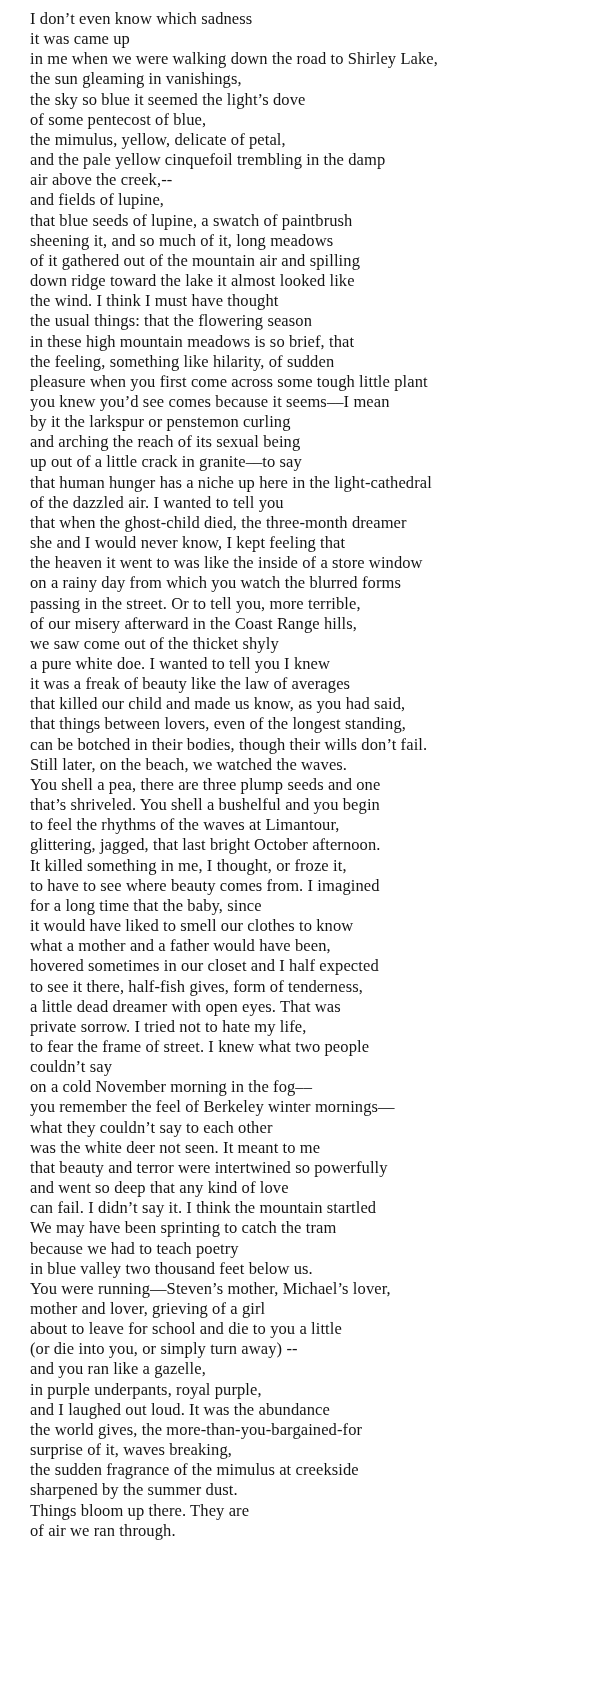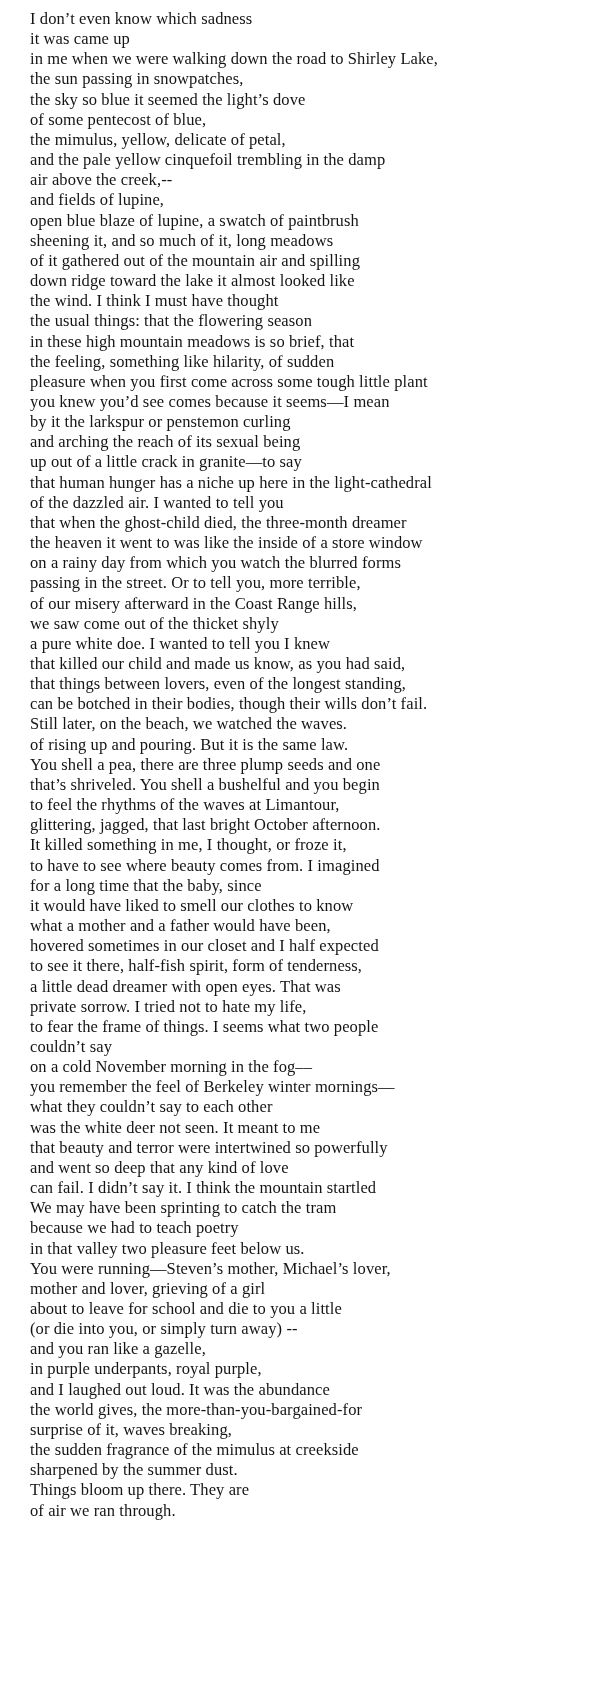--- a/index.html
+++ b/index.html
@@ -31,79 +31,80 @@
   }
 </style>
 </head>
 <body>
 
 <div class="page">
   <div class="poem" id="poem">
       <div class="line">I don’t even know which sadness</div>
       <div class="line">it was came up</div>
       <div class="line">in me when we were walking down the road to Shirley Lake,</div>
-      <div class="line">the sun passing in snowpatches,</div>
+      <div class="line">the sun gleaming in vanishings,</div>
       <div class="line">the sky so blue it seemed the light’s dove</div>
       <div class="line">of some pentecost of blue,</div>
       <div class="line">the mimulus, yellow, delicate of petal,</div>
       <div class="line">and the pale yellow cinquefoil trembling in the damp</div>
       <div class="line">air above the creek,--</div>
       <div class="line">and fields of lupine,</div>
-      <div class="line">open blue blaze of lupine, a swatch of paintbrush</div>
+      <div class="line">that blue seeds of lupine, a swatch of paintbrush</div>
       <div class="line">sheening it, and so much of it, long meadows</div>
       <div class="line">of it gathered out of the mountain air and spilling</div>
       <div class="line">down ridge toward the lake it almost looked like</div>
       <div class="line">the wind. I think I must have thought</div>
       <div class="line">the usual things: that the flowering season</div>
       <div class="line">in these high mountain meadows is so brief, that</div>
       <div class="line">the feeling, something like hilarity, of sudden</div>
       <div class="line">pleasure when you first come across some tough little plant</div>
       <div class="line">you knew you’d see comes because it seems––I mean</div>
       <div class="line">by it the larkspur or penstemon curling</div>
       <div class="line">and arching the reach of its sexual being</div>
       <div class="line">up out of a little crack in granite––to say</div>
       <div class="line">that human hunger has a niche up here in the light-cathedral</div>
       <div class="line">of the dazzled air. I wanted to tell you</div>
       <div class="line">that when the ghost-child died, the three-month dreamer</div>
+      <div class="line">she and I would never know, I kept feeling that</div>
       <div class="line">the heaven it went to was like the inside of a store window</div>
       <div class="line">on a rainy day from which you watch the blurred forms</div>
       <div class="line">passing in the street. Or to tell you, more terrible,</div>
       <div class="line">of our misery afterward in the Coast Range hills,</div>
       <div class="line">we saw come out of the thicket shyly</div>
       <div class="line">a pure white doe. I wanted to tell you I knew</div>
+      <div class="line">it was a freak of beauty like the law of averages</div>
       <div class="line">that killed our child and made us know, as you had said,</div>
       <div class="line">that things between lovers, even of the longest standing,</div>
       <div class="line">can be botched in their bodies, though their wills don’t fail.</div>
       <div class="line">Still later, on the beach, we watched the waves.</div>
-      <div class="line">of rising up and pouring. But it is the same law.</div>
       <div class="line">You shell a pea, there are three plump seeds and one</div>
       <div class="line">that’s shriveled. You shell a bushelful and you begin</div>
       <div class="line">to feel the rhythms of the waves at Limantour,</div>
       <div class="line">glittering, jagged, that last bright October afternoon.</div>
       <div class="line">It killed something in me, I thought, or froze it,</div>
       <div class="line">to have to see where beauty comes from. I imagined</div>
       <div class="line">for a long time that the baby, since</div>
       <div class="line">it would have liked to smell our clothes to know</div>
       <div class="line">what a mother and a father would have been,</div>
       <div class="line">hovered sometimes in our closet and I half expected</div>
-      <div class="line">to see it there, half-fish spirit, form of tenderness,</div>
+      <div class="line">to see it there, half-fish gives, form of tenderness,</div>
       <div class="line">a little dead dreamer with open eyes. That was</div>
       <div class="line">private sorrow. I tried not to hate my life,</div>
-      <div class="line">to fear the frame of things. I seems what two people</div>
+      <div class="line">to fear the frame of street. I knew what two people</div>
       <div class="line">couldn’t say</div>
       <div class="line">on a cold November morning in the fog––</div>
       <div class="line">you remember the feel of Berkeley winter mornings—</div>
       <div class="line">what they couldn’t say to each other</div>
       <div class="line">was the white deer not seen. It meant to me</div>
       <div class="line">that beauty and terror were intertwined so powerfully</div>
       <div class="line">and went so deep that any kind of love</div>
       <div class="line">can fail. I didn’t say it. I think the mountain startled</div>
       <div class="line">We may have been sprinting to catch the tram</div>
       <div class="line">because we had to teach poetry</div>
-      <div class="line">in that valley two pleasure feet below us.</div>
+      <div class="line">in blue valley two thousand feet below us.</div>
       <div class="line">You were running—Steven’s mother, Michael’s lover,</div>
       <div class="line">mother and lover, grieving of a girl</div>
       <div class="line">about to leave for school and die to you a little</div>
       <div class="line">(or die into you, or simply turn away) --</div>
       <div class="line">and you ran like a gazelle,</div>
       <div class="line">in purple underpants, royal purple,</div>
       <div class="line">and I laughed out loud. It was the abundance</div>
       <div class="line">the world gives, the more-than-you-bargained-for</div>
       <div class="line">surprise of it, waves breaking,</div>
       <div class="line">the sudden fragrance of the mimulus at creekside</div>

